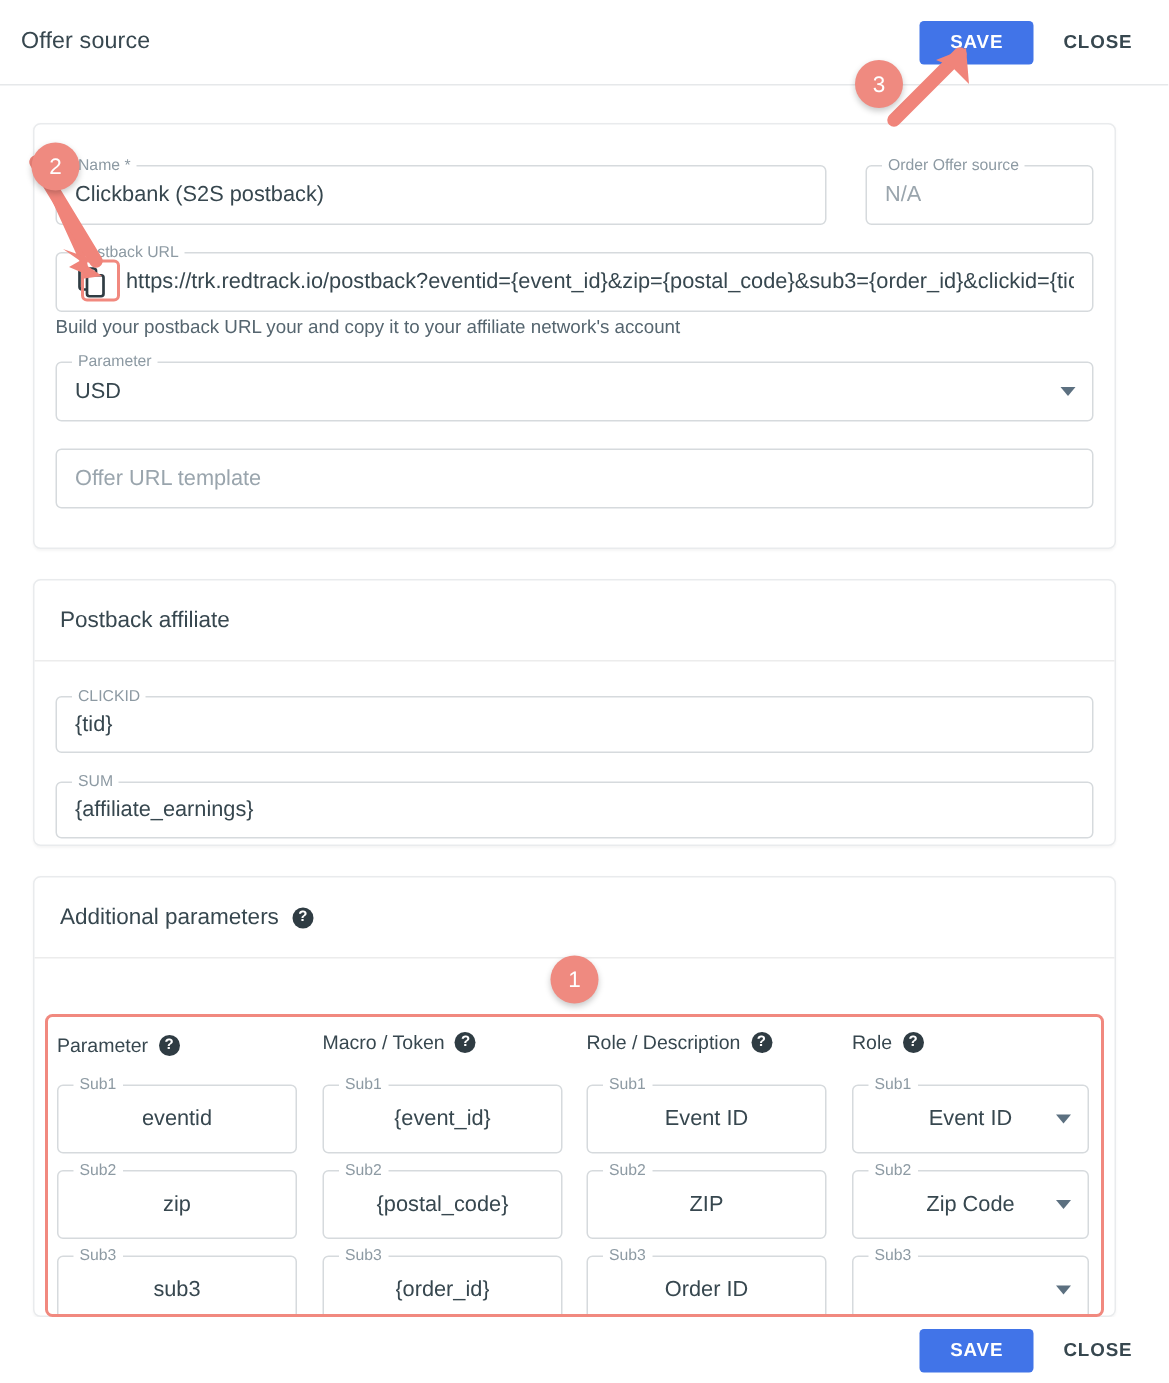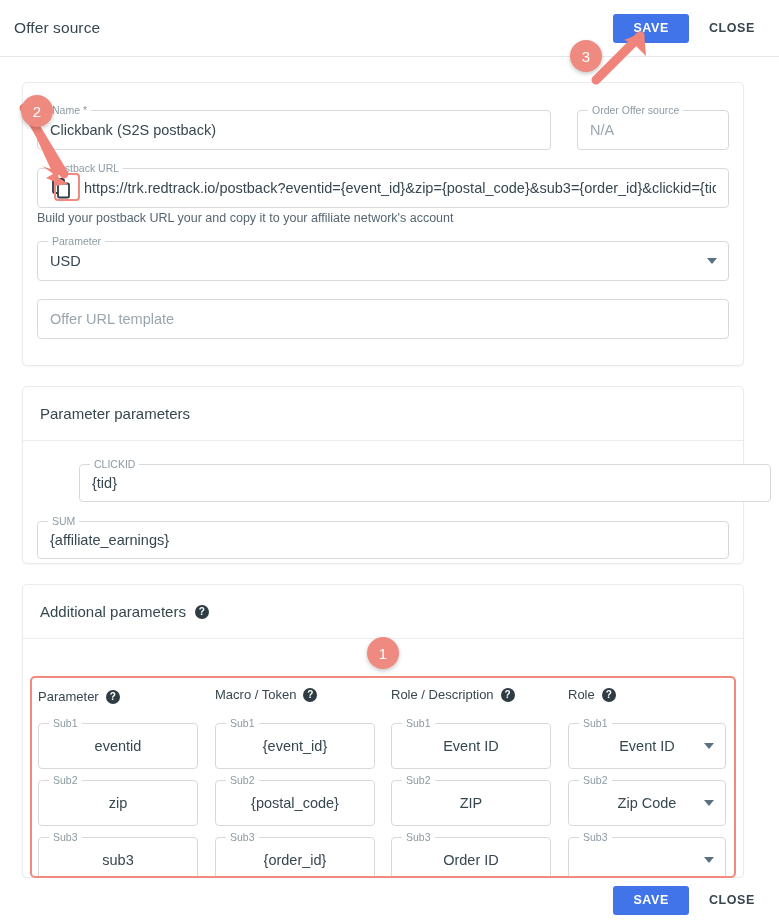--- a/index.html
+++ b/index.html
@@ -129,21 +129,21 @@
 
   .copy-icon-wrap {
     position: absolute; left: 10px; top: 50%;
     transform: translateY(-50%);
     width: 26px; height: 26px;
     display: flex; align-items: center; justify-content: center;
     cursor: pointer;
   }
 
   
-  #f-clickid { position: absolute; left: 37px; top: 464px; width: 692px; height: 38px; margin-left: 42px; }
+  #f-clickid { position: absolute; left: 37px; top: 464px; width: 692px; height: 38px; }
   #f-sum     { position: absolute; left: 37px; top: 521px; width: 692px; height: 38px; }
 
   
   .col-header {
     position: absolute;
     font-size: 13px;
     color: #37474f;
     display: flex; align-items: center; gap: 7px;
     white-space: nowrap;
   }
@@ -254,21 +254,21 @@
     <span class="field-value">USD</span>
     <span class="caret"></span>
   </div>
 
   <div class="field no-label" id="f-tmpl">
     <span class="field-value placeholder">Offer URL template</span>
   </div>
 
   <div class="card" id="card-pb">
     <div class="card-header">
-      <span>Parameter parameters</span>
+      <span>Postback affiliate</span>
     </div>
   </div>
 
   <div class="field" id="f-clickid">
     <span class="field-label">CLICKID</span>
     <span class="field-value">{tid}</span>
   </div>
 
   <div class="field" id="f-sum">
     <span class="field-label">SUM</span>

